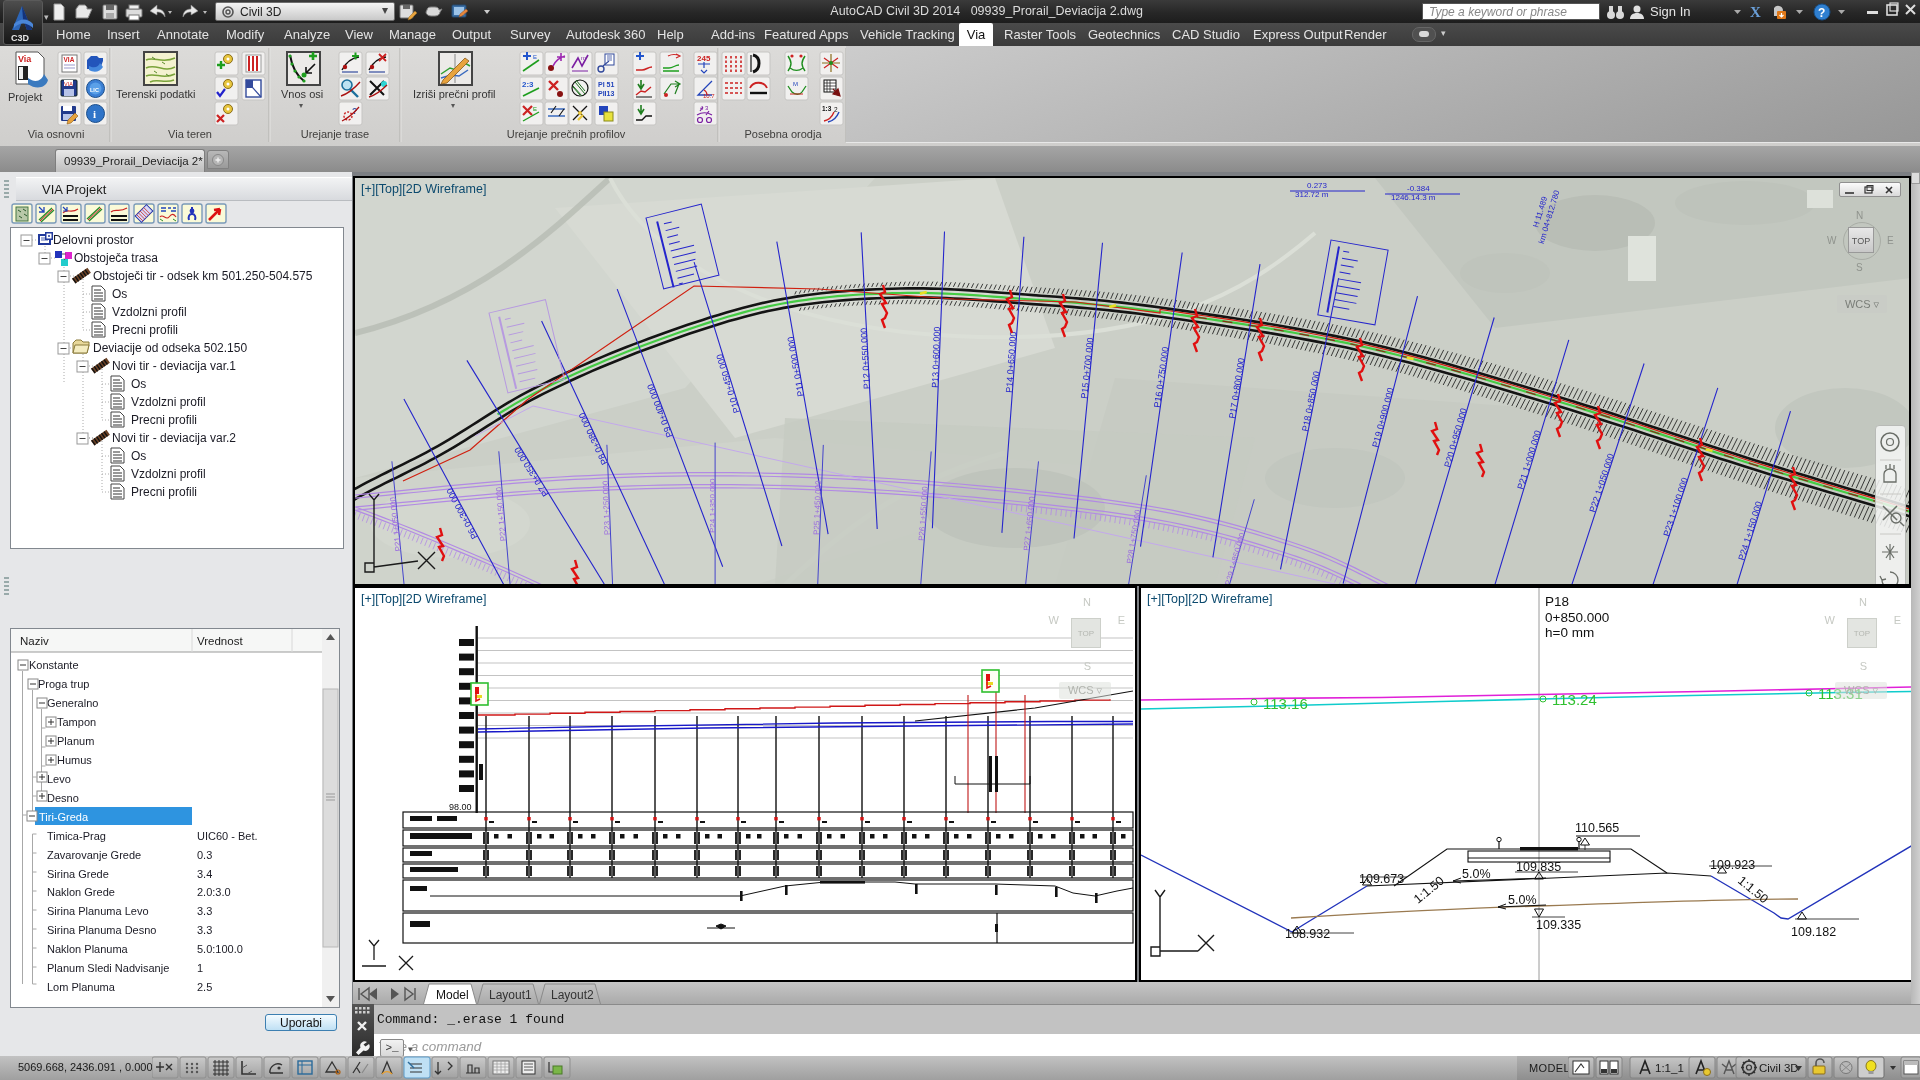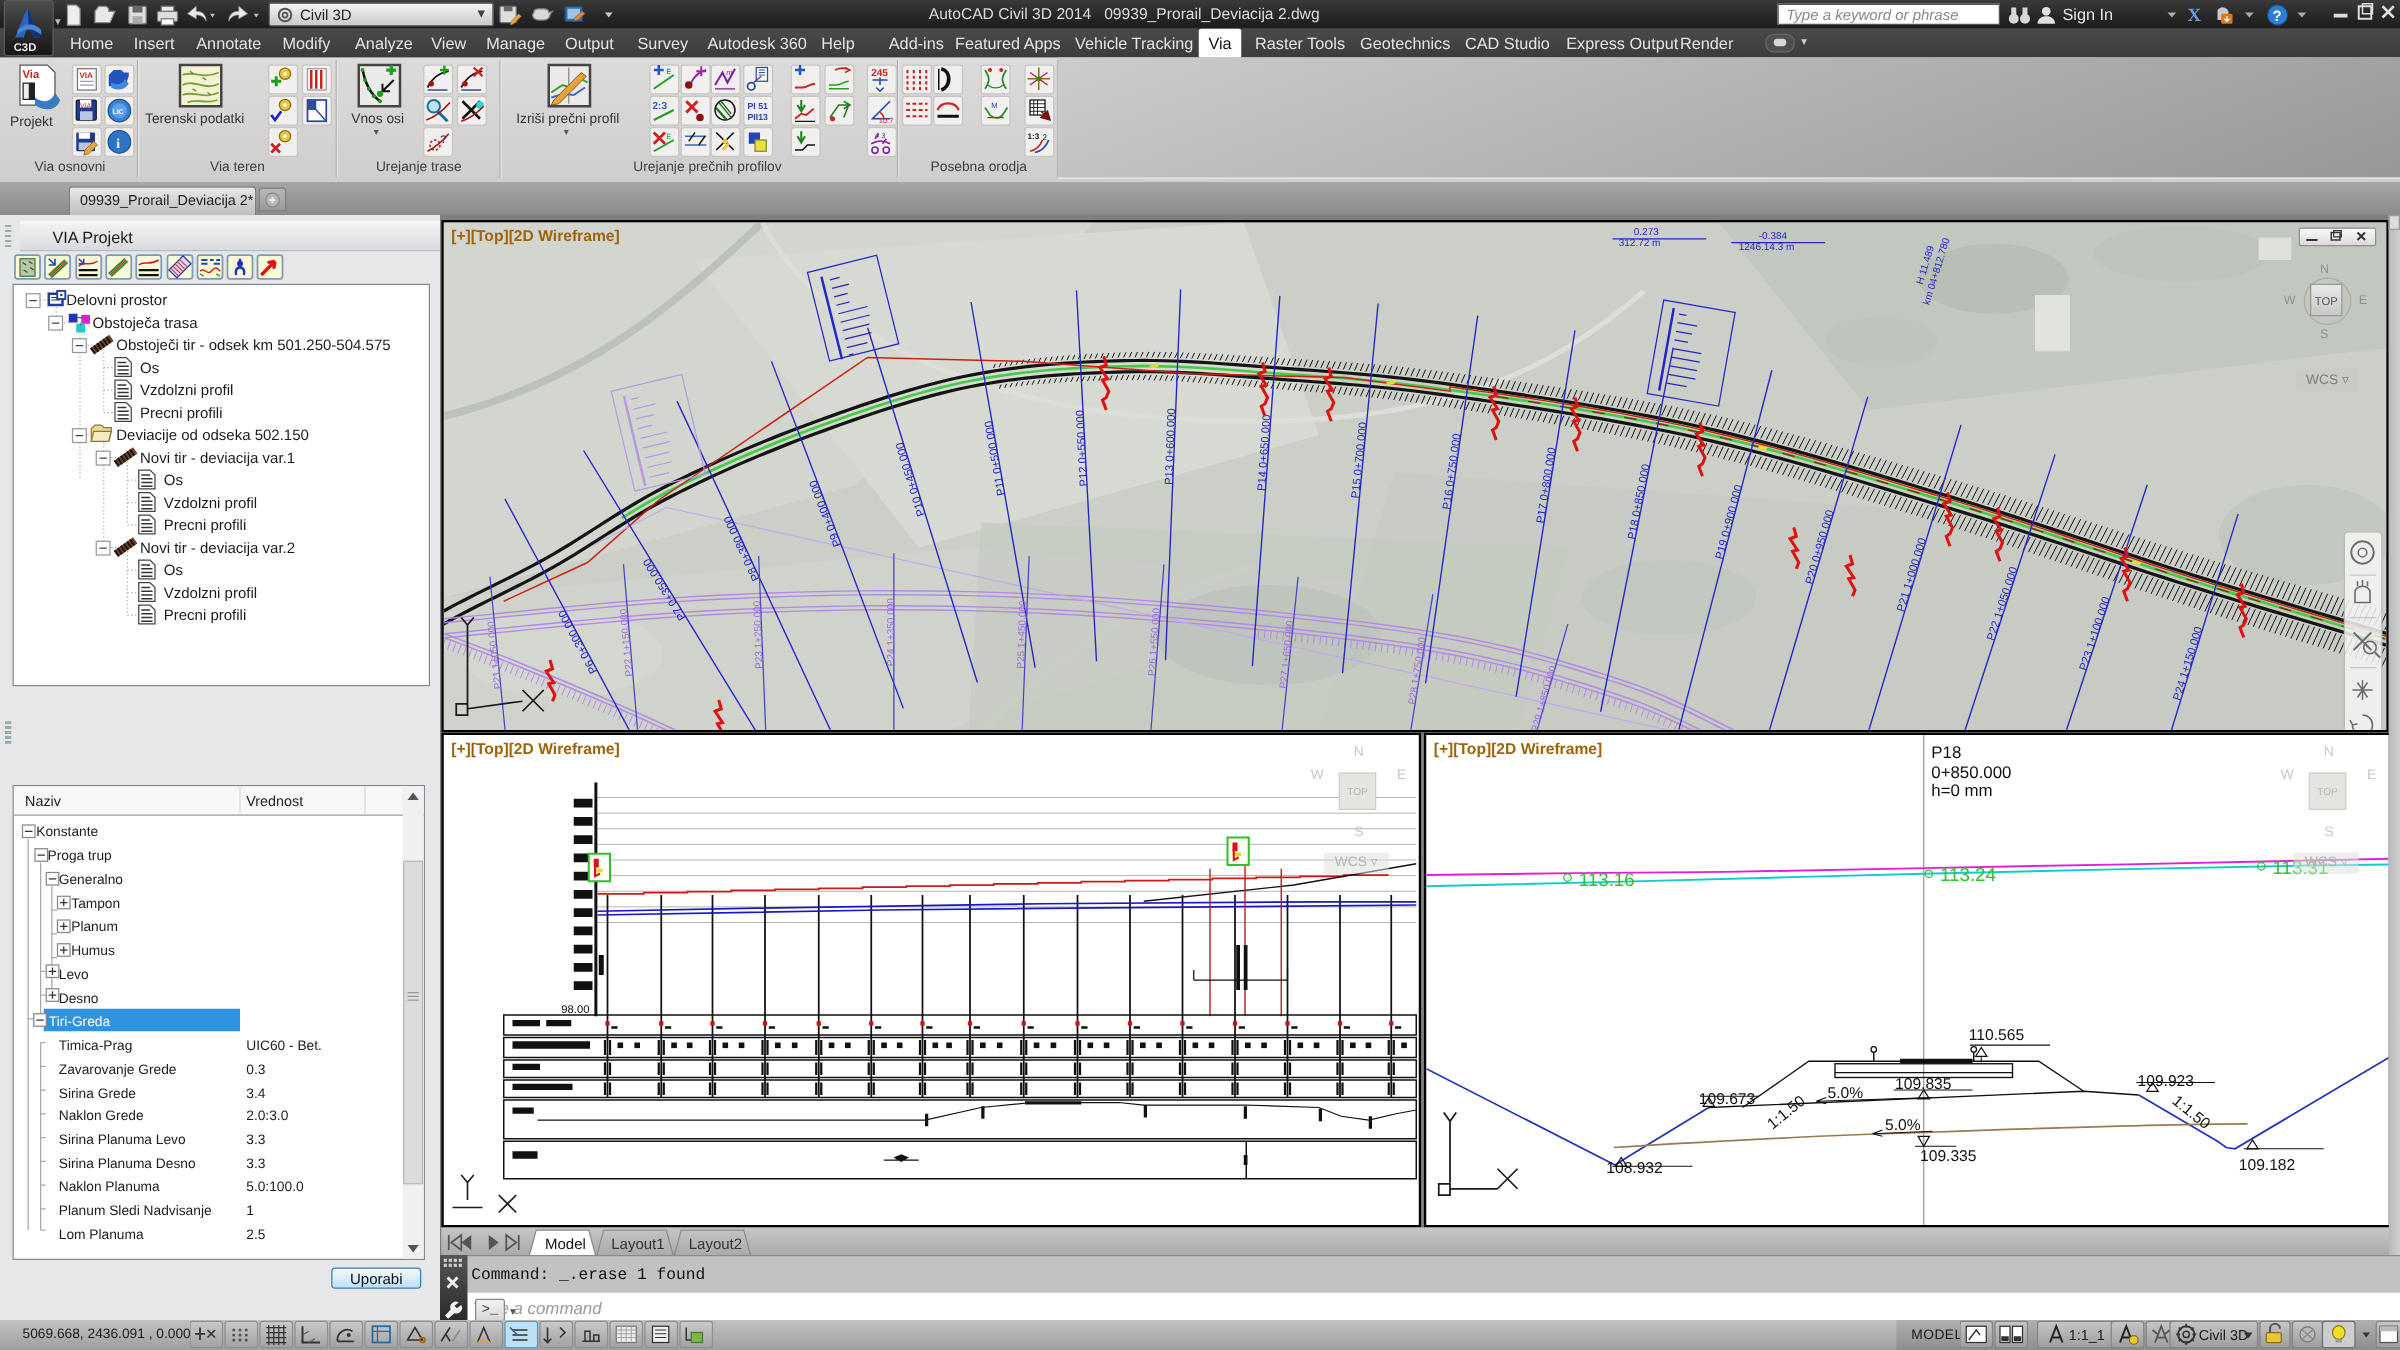--- a/index.html
+++ b/index.html
@@ -22,21 +22,21 @@
 
 #leftcol{position:absolute;left:0;top:172px;width:352px;height:884px;background:#e6e7e9}
 .ptitle{position:absolute;left:16px;width:352px;height:24px;background:linear-gradient(180deg,#f2f3f4,#d8dade);border-top:1px solid #fff;border-bottom:1px solid #b9bcc0;font-size:13px;color:#1c1c1c;line-height:23px;padding-left:26px}
 .grip{position:absolute;left:4px;width:5px;background:repeating-linear-gradient(180deg,#9aa 0 2px,transparent 2px 4px)}
 #tree1{position:absolute;left:10px;top:227px;width:334px;height:322px;background:#fff;border:1px solid #82888f;font-size:12px;color:#1b1b25}
 #panel2{position:absolute;left:0;top:574px;width:352px;height:482px}
 #tbl2{position:absolute;left:10px;top:628px;width:330px;height:380px;background:#fff;border:1px solid #82888f;font-size:12px;color:#737373}
 
 #drawarea{position:absolute;left:352px;top:172px;width:1568px;height:841px;background:#7c7f83}
 .vp{position:absolute;overflow:hidden;border:2px solid #000;background:#fff}
-.vplabel{position:absolute;left:6px;top:4px;font-size:12.5px;font-weight:bold;color:#a16207;letter-spacing:0}
+.vplabel{position:absolute;left:6px;top:4px;font-size:12.5px;font-weight:normal;color:#0c4a6e;letter-spacing:0}
 
 #cmdhist{position:absolute;left:352px;top:1004px;width:1568px;height:30px;background:#c2c2c2;border-top:1px solid #8a8a8a;font-family:"Liberation Mono",monospace;font-size:13px;color:#111;line-height:30px;padding-left:25px}
 #cmdin{position:absolute;left:352px;top:1034px;width:1568px;height:26px;background:#fff;font-family:"Liberation Mono",monospace;font-size:13px;color:#888;line-height:26px}
 
 #statusbar{position:absolute;left:0;top:1056px;width:1920px;height:24px;background:linear-gradient(180deg,#c2c2c2,#9f9f9f)}
 </style></head>
 <body>
 <div id="page">
   <div id="titlebar">
     <svg class="abs" style="left:46px;top:1px" width="420" height="22" viewBox="0 0 420 22">
@@ -71,21 +71,21 @@
     <svg class="abs" style="left:396px;top:1px" width="100" height="22" viewBox="0 0 100 22">
       <rect x="4" y="4" width="13" height="13" rx="1" fill="#ddd" stroke="#777"></rect>
         <rect x="7" y="4" width="7" height="4" fill="#666"></rect>
         <path d="M13 16 l6 -6 2 2 -6 6 -3 1z" fill="#e8a33d" stroke="#946b21" stroke-width="0.5"></path>
       <path d="M31 9 c0-2 2-3 4-3 h4 c2 0 4 1 4 3 l3 -1 -2 3 c0 2 -2 4 -5 4 h-4 c-3 0 -5 -2 -5 -4 z" fill="#d9d9d9" stroke="#808080"></path>
       <rect x="56" y="4" width="14" height="12" rx="1" fill="#3a6ea5" stroke="#24486e"></rect>
         <rect x="58" y="6" width="10" height="8" fill="#9cc3e8"></rect>
         <path d="M64 13 l6 -5 2 2 -6 5 -3 1z" fill="#e8873d" stroke="#8f4e1d" stroke-width="0.5"></path>
       <path d="M88 9 l6 0 -3 4 z" fill="#ccc"></path>
     </svg>
-    <div class="abs" style="left:743px;top:4px;width:400px;text-align:left;font-size:12.5px;color:#dcdcdc">AutoCAD Civil 3D 2014&nbsp;&nbsp; 09939_Prorail_Deviacija 2.dwg</div>
+    <div class="abs" style="left:743px;top:4px;width:400px;text-align:right;font-size:12.5px;color:#dcdcdc">AutoCAD Civil 3D 2014&nbsp;&nbsp; 09939_Prorail_Deviacija 2.dwg</div>
 
     <div class="abs" style="left:1422px;top:3px;width:178px;height:17px;background:#fff;border:1px solid #555;font-size:12px;color:#888;font-style:italic;line-height:16px;padding-left:6px">Type a keyword or phrase</div>
     <svg class="abs" style="left:1604px;top:2px" width="316" height="20" viewBox="0 0 316 20">
 
       <g fill="#d8d8d8">
           <circle cx="7" cy="13" r="4"></circle>
           <circle cx="16" cy="13" r="4"></circle>
           <rect x="5" y="4" width="4" height="7"></rect>
           <rect x="14" y="4" width="4" height="7"></rect>
         </g>

